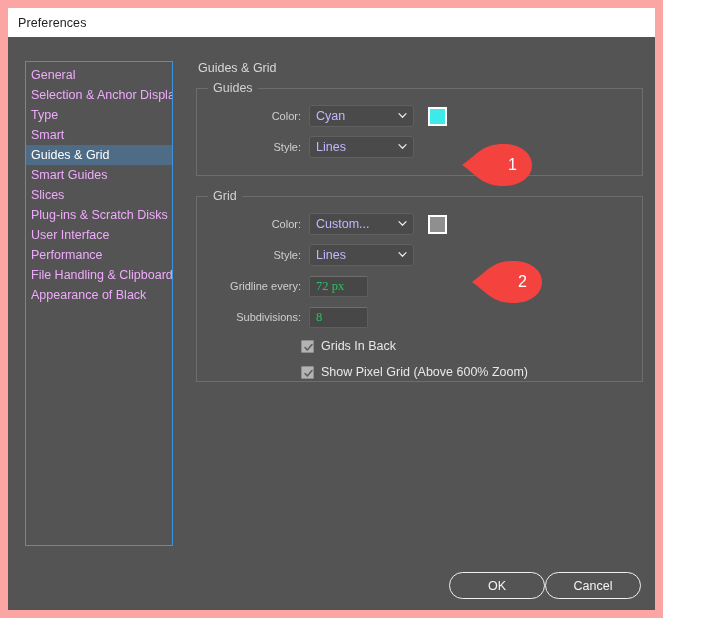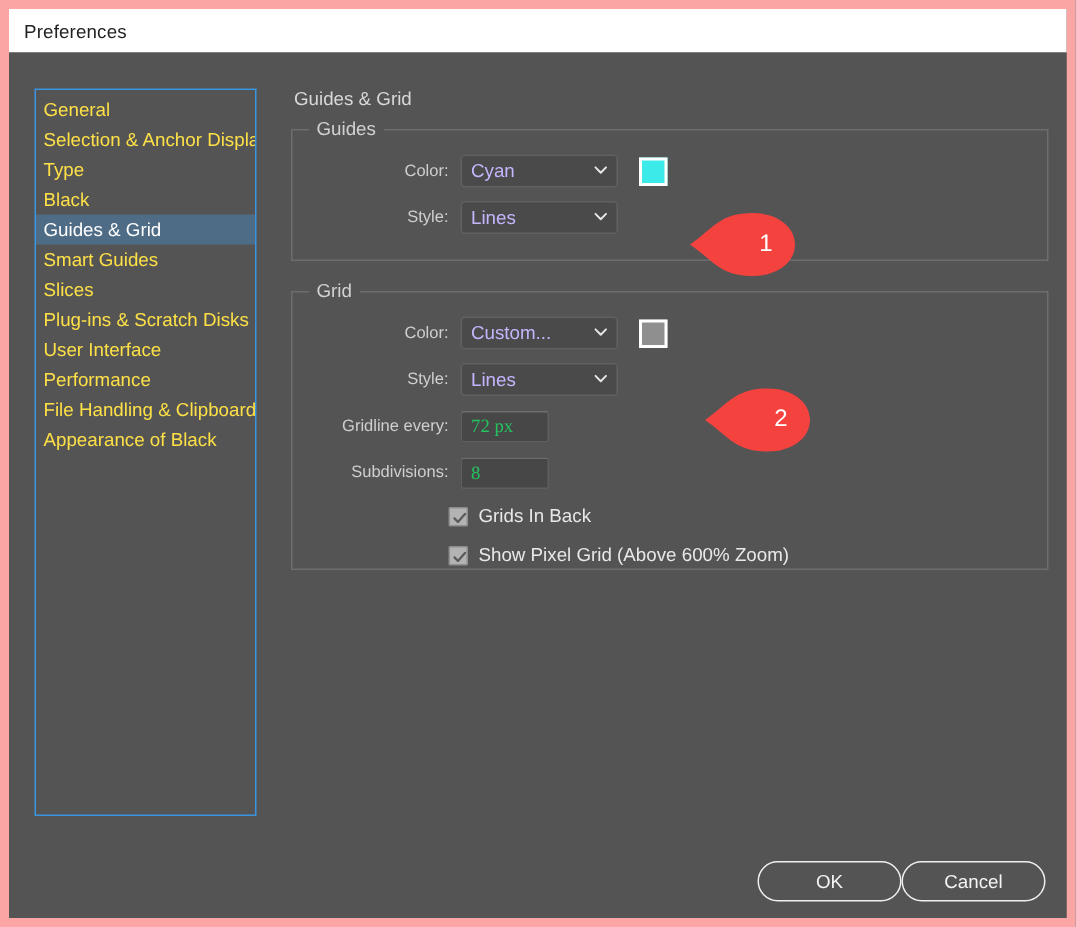--- a/index.html
+++ b/index.html
@@ -11,24 +11,24 @@
     width: 717px;
     height: 618px;
     font-family: "Liberation Sans", sans-serif;
     overflow: hidden;
   }
 
   
   .window {
     position: absolute;
     left: 0; top: 0;
-    width: 717px;
+    width: 663px;
     height: 618px;
     box-sizing: border-box;
-    border: 6px solid #fca5a5;
+    border: 8px solid #fca5a5;
     background: #545454;
     display: flex;
     flex-direction: column;
   }
   .titlebar {
     height: 29px;
     background: #ffffff;
     box-sizing: border-box;
     display: flex;
     align-items: center;
@@ -58,21 +58,21 @@
     border: 1px solid #3b94e0;
     background: #545454;
     overflow: hidden;
     padding-top: 3px;
   }
   .side-item {
     height: 20px;
     line-height: 20px;
     padding-left: 5px;
     font-size: 12.5px;
-    color: #fde047;
+    color: #f0abfc;
     white-space: nowrap;
   }
   .side-item.selected {
     background: #4e6c86;
     color: #ffffff;
   }
 
   
   .pane {
     position: absolute;
@@ -257,21 +257,21 @@
   <div class="titlebar">
     <span class="titlebar-text">Preferences</span>
   </div>
 
   <div class="dialog-body">
 
     <div class="sidebar">
       <div class="side-item">General</div>
       <div class="side-item">Selection &amp; Anchor Display</div>
       <div class="side-item">Type</div>
-      <div class="side-item">Black</div>
+      <div class="side-item">Smart</div>
       <div class="side-item selected">Guides &amp; Grid</div>
       <div class="side-item">Smart Guides</div>
       <div class="side-item">Slices</div>
       <div class="side-item">Plug-ins &amp; Scratch Disks</div>
       <div class="side-item">User Interface</div>
       <div class="side-item">Performance</div>
       <div class="side-item">File Handling &amp; Clipboard</div>
       <div class="side-item">Appearance of Black</div>
     </div>
 

